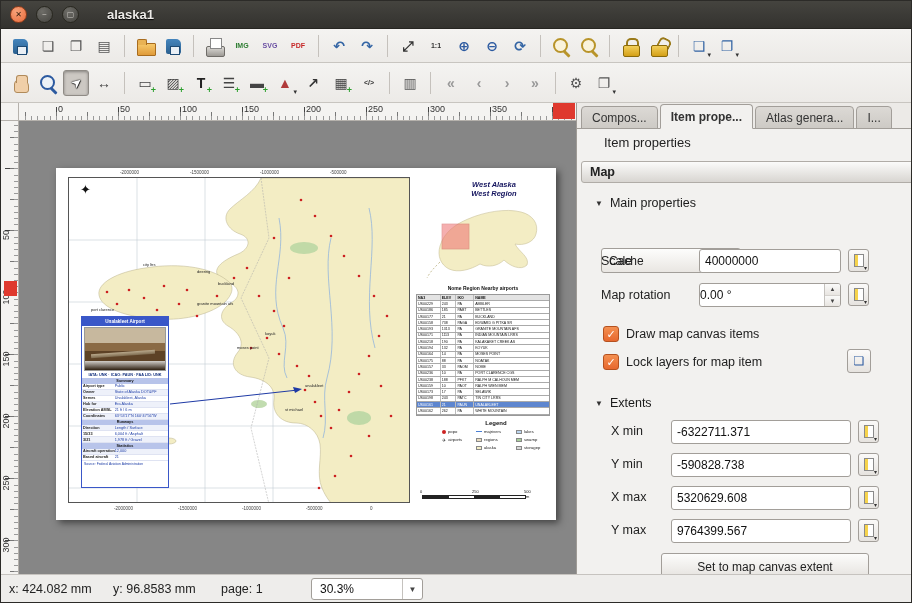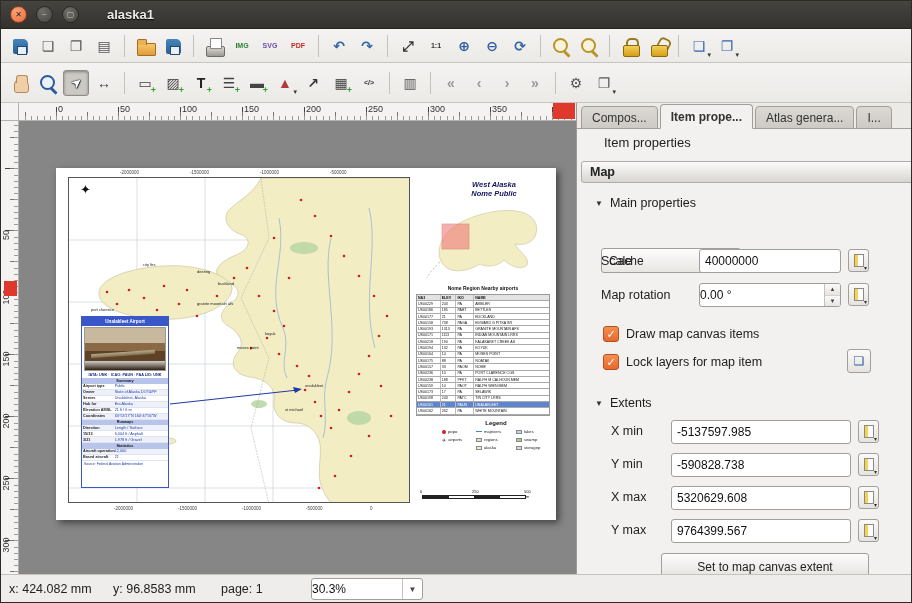--- a/index.html
+++ b/index.html
@@ -133,21 +133,21 @@
   .ext-label{position:absolute;left:24px;top:5px;font-size:12.5px;color:#222;}
   .ext-input{left:84px;top:1px;width:180px;}
   .ext-dd{left:271px;top:1px;}
   #extent-fields{position:absolute;left:10px;right:0;top:316px;}
   .set-extent{position:absolute;left:84px;top:450px;width:208px;height:27px;}
 
   
   .statusbar{position:absolute;left:0;right:0;bottom:0;height:28px;background:#eeedeb;border-top:1px solid #c6c3bf;display:flex;align-items:center;font-size:12.5px;color:#222;}
   .sb-x{position:absolute;left:8px;} .sb-y{position:absolute;left:112px;} .sb-p{position:absolute;left:220px;}
   .zoom-combo{position:absolute;left:310px;top:3px;width:112px;height:22px;background:#fff;border:1px solid #a29e99;border-radius:3px;display:flex;align-items:center;}
-  .zc-text{flex:1;padding-left:0;font-size:12px;color:#111;}
+  .zc-text{flex:1;padding-left:8px;font-size:12px;color:#111;}
   .zc-arrow{width:20px;height:100%;border-left:1px solid #c5c2be;display:flex;align-items:center;justify-content:center;font-size:8px;color:#444;}
 </style>
 </head>
 <body>
 
 <div class="window">
 
   <div class="titlebar">
     <span class="wbtn close">
         <span class="wbtn-glyph">✕</span>
@@ -432,21 +432,21 @@
                 <text x="168" y="171" class="map-label">moses point</text>
                 <text x="216" y="233" class="map-label">st michael</text>
                 <text x="236" y="209" class="map-label">unalakleet</text>
               </svg>
           </div>
 
           <span class="north-arrow">✦</span>
 
           <div class="map-title">
             <div>West Alaska</div>
-            <div>Nome Public</div>
+            <div>West Region</div>
           </div>
 
           <svg class="overview" viewBox="0 0 126 88">
             <path d="M16,50 C20,36 32,28 44,23 C60,16 82,12 97,16 C109,19 115,28 112,38 C110,46 100,50 91,48 C95,56 106,61 103,69 C97,75 86,70 80,64 C74,70 64,72 56,68 C46,74 34,77 25,73 C17,69 13,60 16,50 Z" fill="#f3edc4" stroke="#c9c19a" stroke-width="0.6"></path>
             <path d="M16,66 C10,72 6,76 3,82" stroke="#c9c19a" stroke-width="1" fill="none" stroke-dasharray="2 2"></path>
             <rect x="18" y="28" width="27" height="25" fill="#ee6f6f" opacity="0.55" stroke="#cc4a4a" stroke-width="0.7"></rect>
           </svg>
 
           <div class="at-title">Nome Region Nearby airports</div>
           <div class="airports-table" id="airports-table">
@@ -747,21 +747,21 @@
         </span>
 
       <div class="sec-toggle" style="top:292px;">
         <span class="tri">▼</span>
         <span>Extents</span>
       </div>
 
       <div id="extent-fields">
           <div class="ext-row">
             <span class="ext-label">X min</span>
-            <span class="input ext-input">-5137597.985</span>
+            <span class="input ext-input">-6322711.371</span>
             <span class="dd-btn ext-dd">
               <span class="dd-ic"></span>
               <span class="dd-ar">▾</span>
             </span>
           </div>
           <div class="ext-row">
             <span class="ext-label">Y min</span>
             <span class="input ext-input">-590828.738</span>
             <span class="dd-btn ext-dd">
               <span class="dd-ic"></span>

